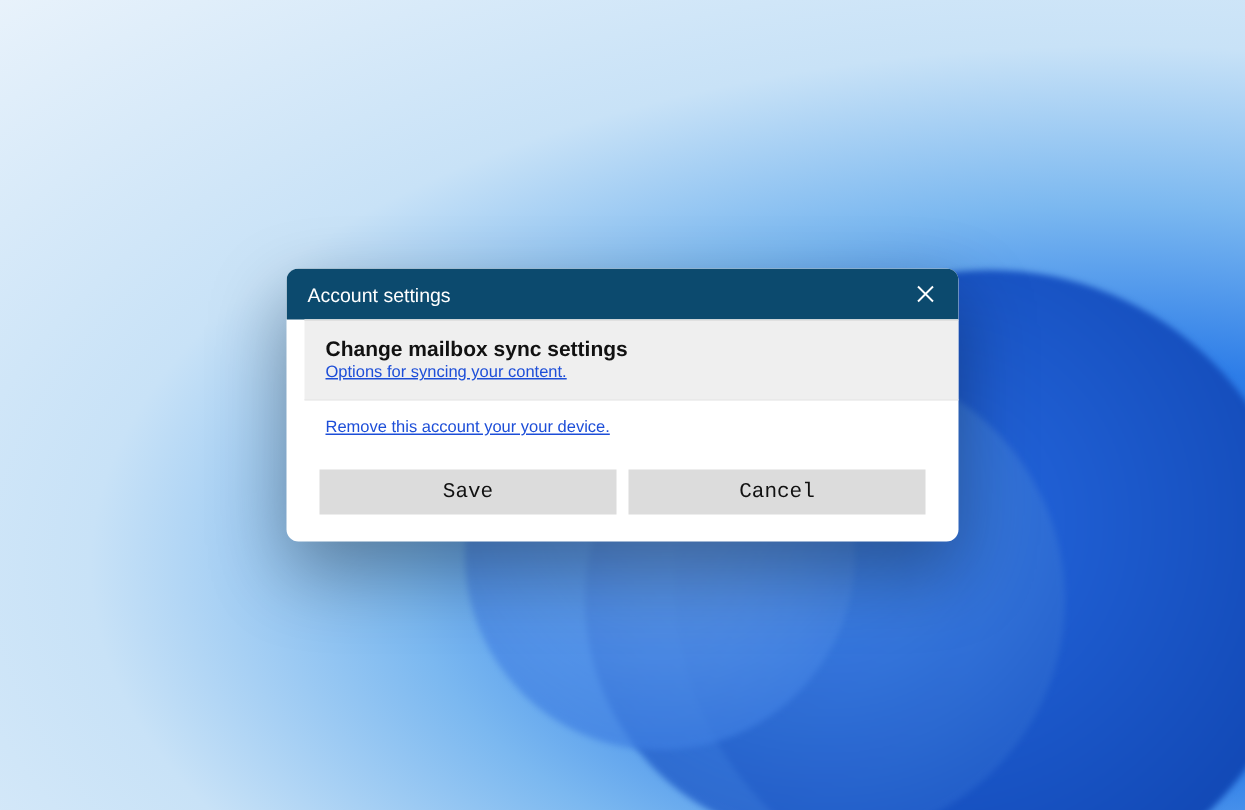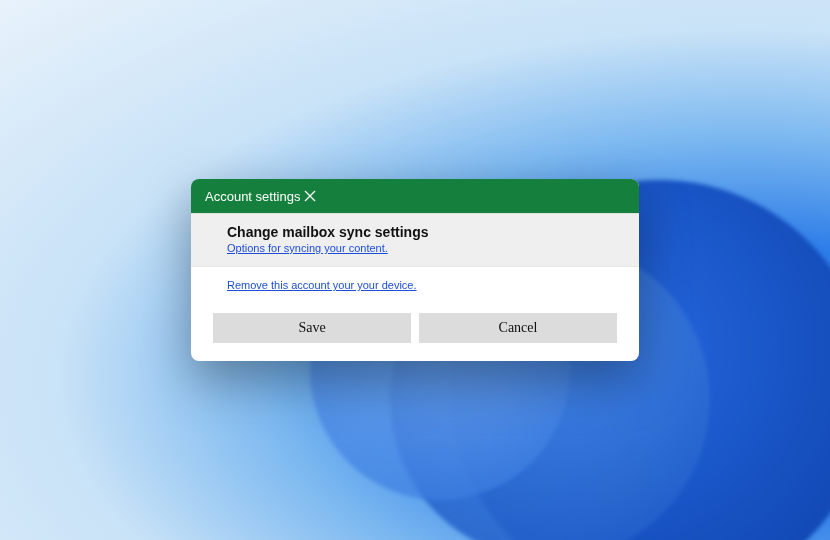--- a/index.html
+++ b/index.html
@@ -17,24 +17,24 @@
     .b3 { width:260px; height:260px; right:260px; bottom:40px; background: radial-gradient(circle at 50% 30%, #7db3f2, #2f72de); opacity:.7; }
 
     .dialog {
       width: 448px; background: #fff;
       border-radius: 8px;
       box-shadow: 0 20px 50px rgba(0,0,0,.35);
       overflow: hidden;
       position: relative; z-index: 10;
     }
     .titlebar {
-      background: #15803d;
+      background: #0c4a6e;
       color: #fff;
       height: 34px;
-      display: flex; align-items: center; justify-content: flex-start;
+      display: flex; align-items: center; justify-content: space-between;
       padding: 0 12px 0 14px;
       font-size: 13px;
     }
     .titlebar .close {
       width: 20px; height: 20px; display:flex; align-items:center; justify-content:center;
       cursor: pointer;
     }
     .content { padding: 14px 22px 8px; }
     .wtitle { font-size: 20px; font-weight:400; color:#111; margin-bottom:8px; }
     .email-row { display:flex; align-items:center; gap:10px; margin-bottom:10px; }
@@ -42,28 +42,28 @@
     .mail-icon::after { content:""; position:absolute; left:0; right:0; top:0; height:0; border-left:11px solid transparent; border-right:11px solid transparent; border-top:8px solid #000; }
     .mail-icon::before { content:""; position:absolute; left:2px; right:2px; top:1px; height:0; border-left:9px solid transparent; border-right:9px solid transparent; border-top:6px solid #fff; z-index:1;}
     .email-text { font-size:13px; color:#222; }
     .field-label { font-size:13px; color:#222; margin-top:6px; margin-bottom:3px; }
     .text-input {
       width:100%; height:30px;
       border:1.5px solid #777; padding:0 8px;
       font-size:14px; font-family:inherit; color:#111;
       outline:none;
     }
-    .option-block { padding:10px 36px 12px; }
+    .option-block { padding:10px 14px 12px;margin-left:12px; }
     .option-sync { background:#efefef; border-top:1px solid #e0e0e0; border-bottom:1px solid #e9e9e9;}
     .opt-title { font-size:14px; font-weight:600; color:#111; }
     .opt-sub { font-size:11px; color:#1d4ed8; margin-top:2px;text-decoration:underline; }
     .btnrow { display:flex; gap:8px; padding:10px 22px 18px; }
     .btn {
       flex:1; height:30px; background:#dcdcdc; border:none;
-      font-size:14px; color:#111; cursor:pointer; font-family:Liberation Serif, serif;
+      font-size:14px; color:#111; cursor:pointer; font-family:Liberation Mono, monospace;
     }
   </style>
 </head>
 <body>
 
 <div class="bloom b1"></div>
 <div class="bloom b2"></div>
 <div class="bloom b3"></div>
 
 <div class="dialog">

